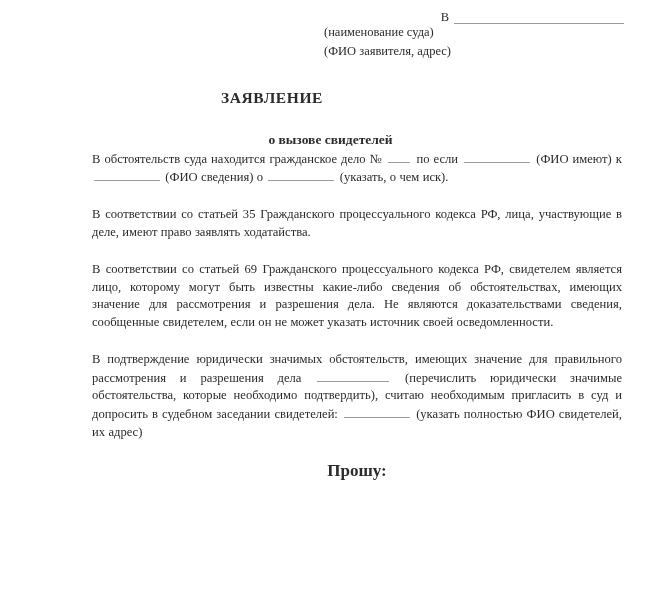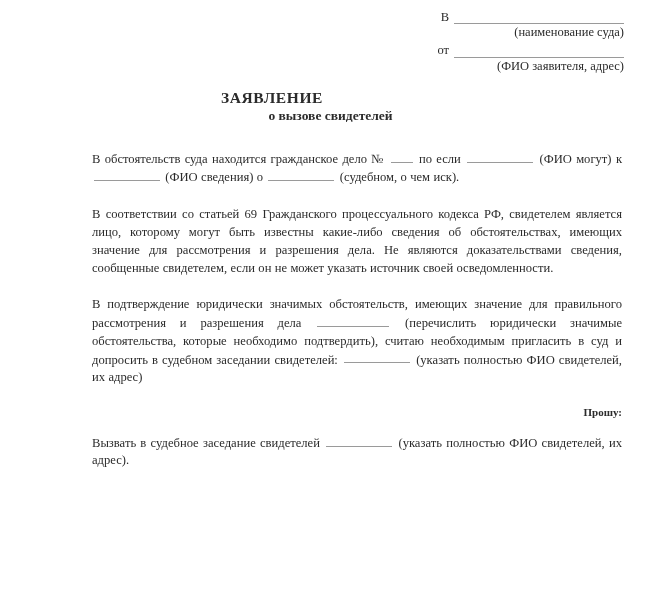--- a/index.html
+++ b/index.html
@@ -41,41 +41,40 @@
   .hdr-label {
     padding-right: 5px;
     white-space: nowrap;
   }
   .hdr-rule {
     flex: 0 0 170px;
     border-bottom: 1px solid #9a9a9a;
     height: 13px;
   }
   .hdr-caption {
-    text-align: right;
     font-size: 12.5px;
     line-height: 1.2;
     padding-top: 1px;
     padding-bottom: 3px;
   }
 
   
   .doc-title {
     position: absolute;
     top: 89px;
     left: 0;
     width: 544px;
     text-align: center;
     font-weight: bold;
     font-size: 15.5px;
     letter-spacing: 0.6px;
   }
   .doc-subtitle {
     position: absolute;
-    top: 108px;
+    top: 132px;
     left: 0;
     width: 661px;
     text-align: center;
     font-weight: bold;
     font-size: 13.5px;
   }
 
   
   .body-block {
     position: absolute;
@@ -98,79 +97,71 @@
     border-bottom: 1px solid #9a9a9a;
     height: 0.92em;
     vertical-align: baseline;
     margin: 0 2px;
   }
   .b-xs { width: 22px; }
   .b-md { width: 66px; }
   .b-lg { width: 72px; }
 
   .request-title {
-    text-align: right;
+    text-align: center;
     font-weight: bold;
-    font-size: 11px;
+    font-size: 17px;
     margin: 0 0 16px 0;
   }
 </style>
 </head>
 <body>
 
 <div class="page">
 
   <div class="header-block">
 
     <div class="hdr-row">
       <span class="hdr-label">В</span>
       <span class="hdr-rule"></span>
     </div>
     <div class="hdr-caption">(наименование суда)</div>
 
-    <div class="hdr-row">
-      <span class="hdr-label">от</span>
-      <span class="hdr-rule"></span>
-    </div>
     <div class="hdr-caption">(ФИО заявителя, адрес)</div>
 
   </div>
 
   <div class="doc-title">ЗАЯВЛЕНИЕ</div>
   <div class="doc-subtitle">о вызове свидетелей</div>
 
   <div class="body-block">
 
     <p class="para gap-lg">
       <span>В обстоятельств суда находится гражданское дело №</span>
       <span class="blank b-xs"></span>
       <span>по если</span>
       <span class="blank b-md"></span>
-      <span>(ФИО могут) к</span>
+      <span>(ФИО имеют) к</span>
       <span class="blank b-md"></span>
       <span>(ФИО сведения) о</span>
       <span class="blank b-md"></span>
-      <span>(судебном, о чем иск).</span>
+      <span>(указать, о чем иск).</span>
     </p>
 
+    <p class="para gap-lg">В соответствии со статьей 35 Гражданского процессуального кодекса РФ, лица, участвующие в деле, имеют право заявлять ходатайства.</p>
 
     <p class="para gap-lg">В соответствии со статьей 69 Гражданского процессуального кодекса РФ, свидетелем является лицо, которому могут быть известны какие-либо сведения об обстоятельствах, имеющих значение для рассмотрения и разрешения дела. Не являются доказательствами сведения, сообщенные свидетелем, если он не может указать источник своей осведомленности.</p>
 
     <p class="para gap-lg">
       <span>В подтверждение юридически значимых обстоятельств, имеющих значение для правильного рассмотрения и разрешения дела</span>
       <span class="blank b-lg"></span>
       <span>(перечислить юридически значимые обстоятельства, которые необходимо подтвердить), считаю необходимым пригласить в суд и допросить в судебном заседании свидетелей:</span>
       <span class="blank b-md"></span>
       <span>(указать полностью ФИО свидетелей, их адрес)</span>
     </p>
 
 
     <div class="request-title">Прошу:</div>
 
-    <p class="para tight">
-      <span>Вызвать в судебное заседание свидетелей</span>
-      <span class="blank b-md"></span>
-      <span>(указать полностью ФИО свидетелей, их адрес).</span>
-    </p>
 
   </div>
 
 </div>
 
 </body></html>

